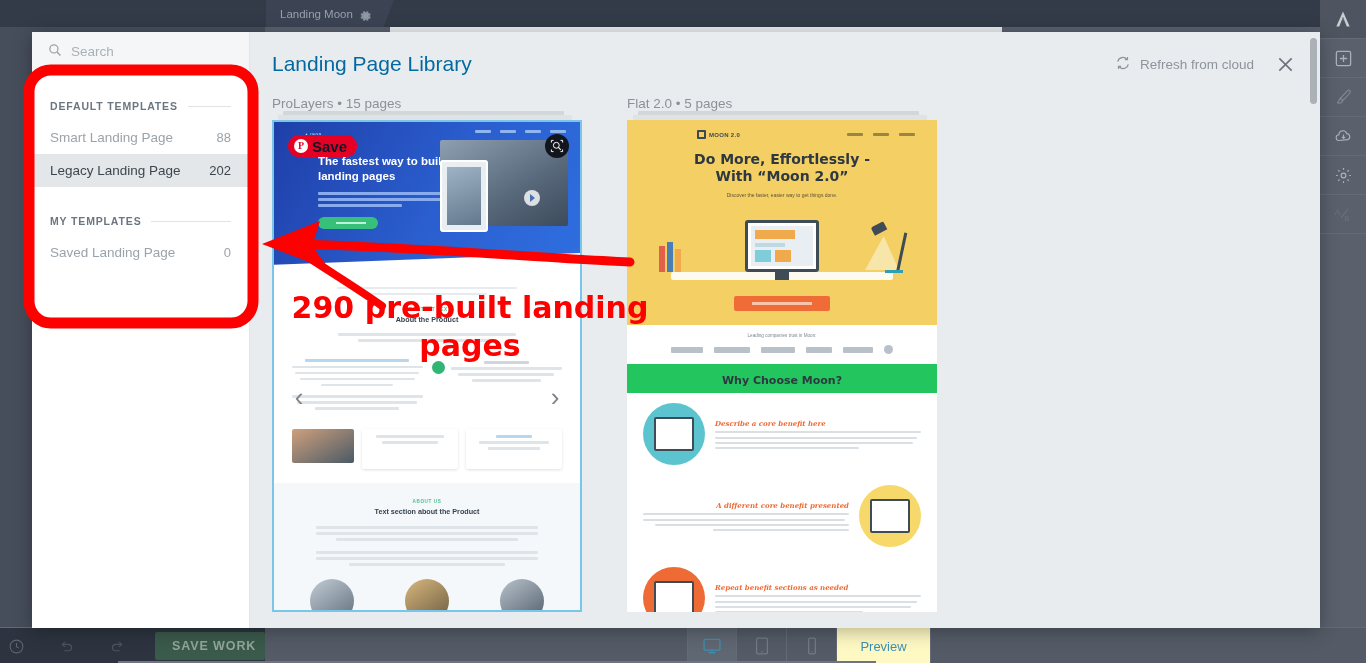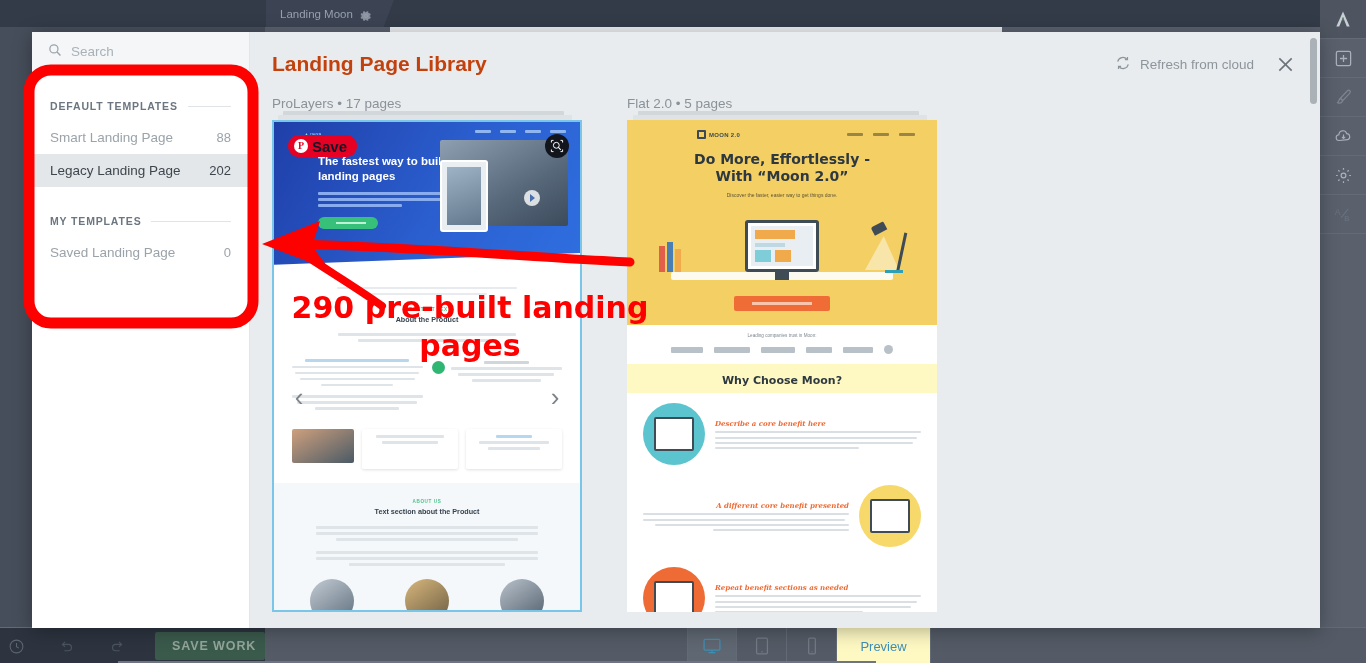--- a/index.html
+++ b/index.html
@@ -139,21 +139,21 @@
   }
   .side-item.selected { background: #e3e7ea; color: #3e464d; font-weight: normal; }
   .side-item .cnt { font-size: 13px; }
   .side-item.selected .cnt { color: #3e464d; }
 
   .modal-main { flex: 1; position: relative; background: #e9ecee; overflow: hidden; }
   .modal-head {
     height: 64px; display: flex; align-items: center; padding: 0 22px;
     justify-content: space-between;
   }
-  .modal-title { font-size: 21px; color: #c2410c; font-weight: bold; }
+  .modal-title { font-size: 21px; color: #0369a1; font-weight: normal; }
   .head-right { display: flex; align-items: center; gap: 18px; }
   .refresh-btn { display: flex; align-items: center; gap: 9px; color: #8d959c; font-size: 13.5px; }
   .close-x { width: 26px; height: 26px; display: flex; align-items: center; justify-content: center; }
 
   .grid-scroll { position: absolute; left: 0; top: 64px; right: 0; bottom: 0; overflow: hidden; }
   .grid {
     display: flex; gap: 45px; padding: 0 22px;
   }
   .col { width: 310px; }
   .col-label { font-size: 13.5px; color: #8a9299; margin-bottom: 9px; }
@@ -290,21 +290,21 @@
   .fl-lamp .glow{ position:absolute; right:4px; bottom:2px; width:34px; height:34px; background:rgba(255,255,255,.45); clip-path:polygon(55% 0,100% 100%,0 100%);}
   .fl-lamp .base{ position:absolute; right:0; bottom:-1px; width:18px;height:3px;background:#2f9fb5;}
   .fl-cta { margin:8px auto 0; width:96px; height:15px; background:#ef6c36; border-radius:2px; position:relative;}
   .fl-cta:after{ content:""; position:absolute; left:18px; top:6px; width:60px; height:3px; background:#f9c4ab;}
 
   .fl-trust { background:#fff; padding:8px 0 10px; text-align:center; }
   .fl-trust .cap { font-size:4.6px; color:#7f8890; }
   .fl-logos { display:flex; justify-content:center; gap:11px; margin-top:7px; align-items:center;}
   .fl-logos i{ display:block; height:6px; background:#b9c1c8; border-radius:1px;}
 
-  .fl-why { background:#fef9c3; text-align:center; padding:10px 9px 6px;}
+  .fl-why { background:#22c55e; text-align:center; padding:10px 9px 6px;}
   .fl-why .t { font-size:11px; color:#2d3840; font-weight:bold; font-family:"DejaVu Sans",sans-serif;}
   .fl-ben { display:flex; align-items:center; gap:10px; padding:10px 16px; }
   .fl-ben .bc { width:62px; height:62px; border-radius:50%; flex:none; position:relative;}
   .fl-ben .bc.teal{ background:#5bc4cf;}
   .fl-ben .bc.yel { background:#f7d96b;}
   .fl-ben .bc.org { background:#ee6b35;}
   .fl-ben .bc .dev{ position:absolute; left:11px; top:14px; right:11px; bottom:14px; background:#fff; border:2px solid #3f4b55; border-radius:2px;}
   .fl-ben .tx { flex:1; }
   .fl-ben .hd { font-size:7px; color:#ee6b35; font-style:italic; font-weight:bold; font-family:"DejaVu Serif",serif;}
   .fl-ben .ln { height:2px; background:#dadfe4; margin-top:3.2px; border-radius:1px;}
@@ -509,21 +509,21 @@
                 <path d="M3.5 3.5 16.5 16.5M16.5 3.5 3.5 16.5" stroke="#6b737b" stroke-width="1.7"></path>
               </svg>
           </div>
         </div>
       </div>
 
       <div class="grid-scroll">
         <div class="grid">
 
           <div class="col">
-            <div class="col-label">ProLayers • 17 pages</div>
+            <div class="col-label">ProLayers • 15 pages</div>
             <div class="thumb-wrap">
               <div class="stack-b"></div>
               <div class="stack-a"></div>
 
               <div class="thumb sel">
 
                 <div class="pin-save">
                   <span class="pin-c">
                       <span>P</span>
                     </span>

